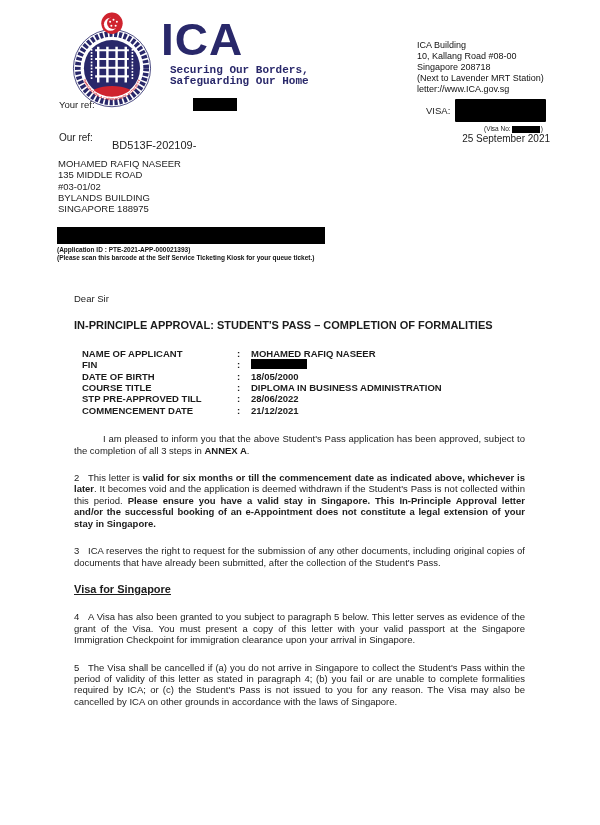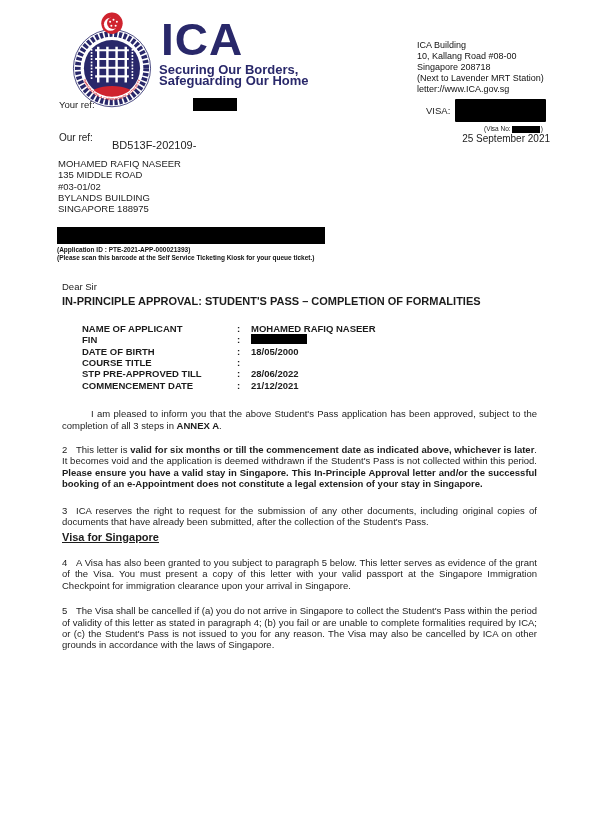--- a/index.html
+++ b/index.html
@@ -9,21 +9,21 @@
   }
   .abs { position:absolute; }
 
   
   .logo-svg { left:66px; top:10px; width:94px; height:98px; }
   .wordmark {
     left:161px; top:18px; font-size:46px; font-weight:bold; color:#29286a;
     letter-spacing:1px; line-height:1; transform:scaleY(.96); transform-origin:top left;
   }
   .tagline {
-    left:159px; top:65px; font-size:13px; font-weight:bold; color:#29286a; line-height:10.5px;
+    left:170px; top:65px; font-size:11px; font-weight:bold; color:#29286a; line-height:10.5px;font-family:Liberation Mono, monospace;
   }
   .addr {
     left:417px; top:40px; font-size:9px; font-weight:normal; color:#111; line-height:11px;
   }
 
   
   .your-ref-label { left:59px; top:99px;  font-size:9.5px; }
   .your-ref-value { left:112px; top:99px; font-size:11px;margin-top:40px; }
   .redact { background:#000; }
   .redact-yourref { left:193px; top:98px; width:44px; height:13px; }
@@ -34,21 +34,21 @@
   .date-line { left:420px; top:133px; width:130px; text-align:right; font-size:10px; }
   .our-ref-label { left:59px; top:132px; font-size:10px; }
 
   
   .recipient { left:58px; top:158px; font-size:9.5px; line-height:11.3px; }
   .redact-barcode { left:57px; top:227px; width:268px; height:17px; }
   .barcode-note { left:57px; top:246px; font-size:6.5px; font-weight:bold; line-height:8px; color:#111; }
 
   
   .letter { left:58px; top:277px; width:483px; font-size:9.5px; line-height:11.4px; }
-  .letter p { margin:4px; text-align:justify; }
+  .letter p { margin:16px; text-align:justify; }
   .salutation { margin:0; }
   .subject { margin:14px 0 0 0; font-weight:bold; font-size:11px; }
   .details { margin-top:15px; font-weight:bold; }
   .details .row { display:flex; line-height:11.4px;padding-left:24px; }
   .details .lbl { width:155px; flex:0 0 155px; }
   .details .sep { width:14px; flex:0 0 14px; }
   .redact-fin { display:inline-block; width:56px; height:10px; vertical-align:-1px; }
   .p-indent { margin-top:17px !important; text-indent:29px; }
   .p2 { margin-top:13px !important; }
   .p3 { margin-top:15px !important; }
@@ -170,20 +170,21 @@
           <span class="redact redact-fin"></span>
       </div>
       <div class="row">
         <span class="lbl">DATE OF BIRTH</span>
           <span class="sep">:</span>
           <span class="val">18/05/2000</span>
       </div>
       <div class="row">
         <span class="lbl">COURSE TITLE</span>
           <span class="sep">:</span>
+          <span class="val">DIPLOMA IN BUSINESS ADMINISTRATION</span>
       </div>
       <div class="row">
         <span class="lbl">STP PRE-APPROVED TILL</span>
           <span class="sep">:</span>
           <span class="val">28/06/2022</span>
       </div>
       <div class="row">
         <span class="lbl">COMMENCEMENT DATE</span>
           <span class="sep">:</span>
           <span class="val">21/12/2021</span>

